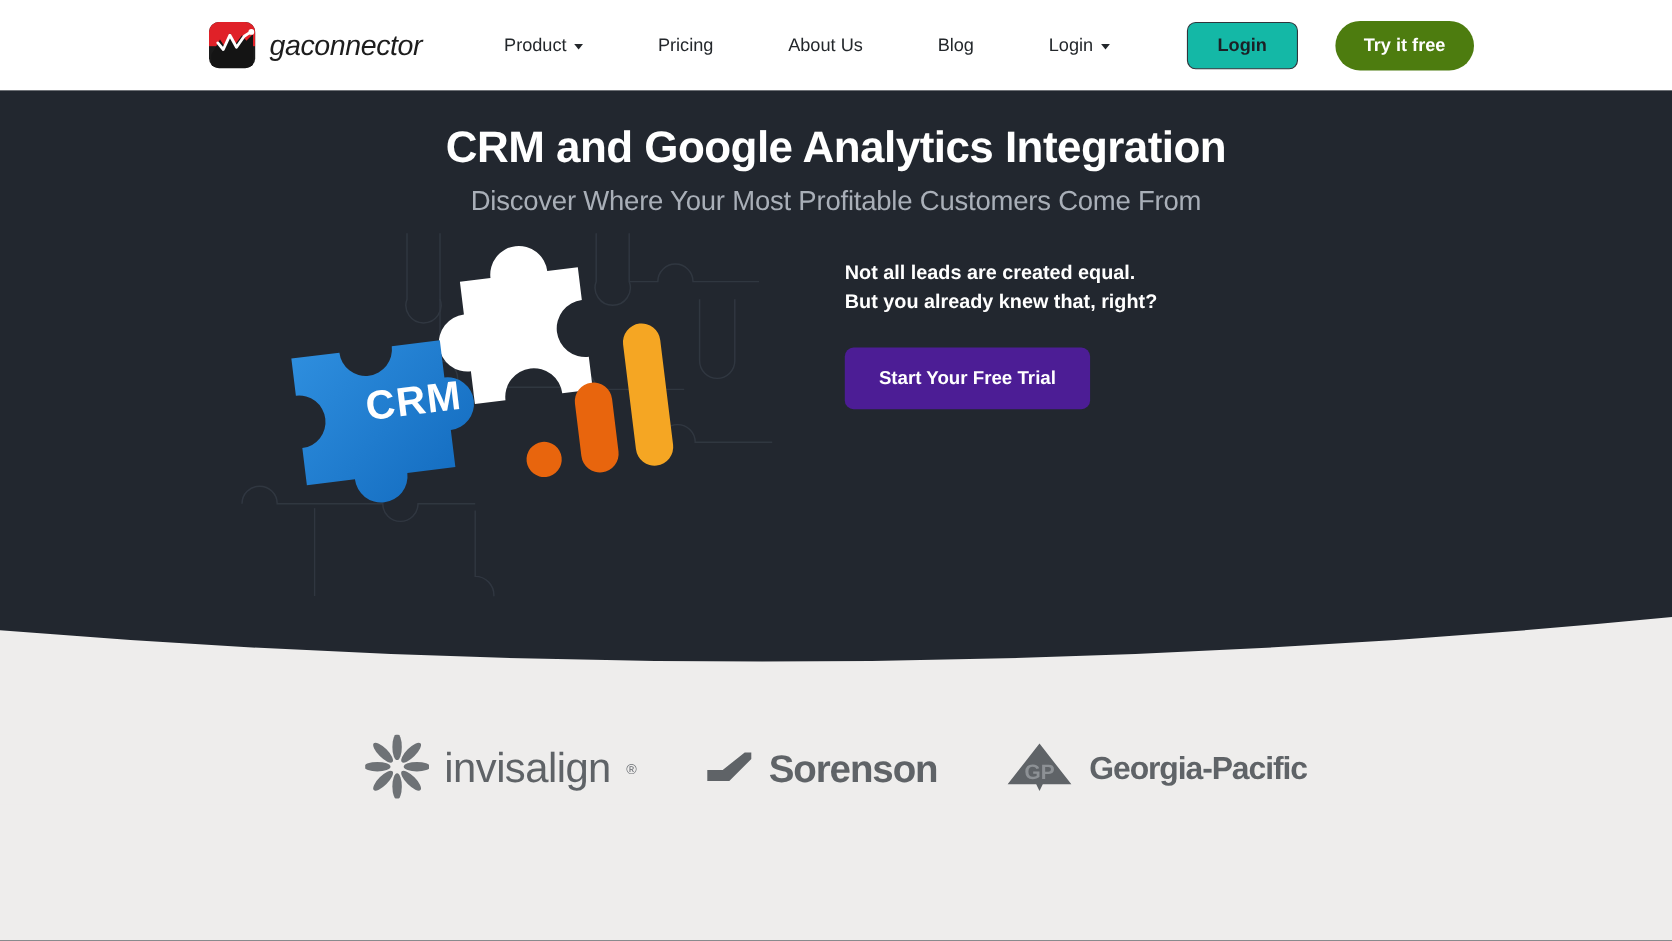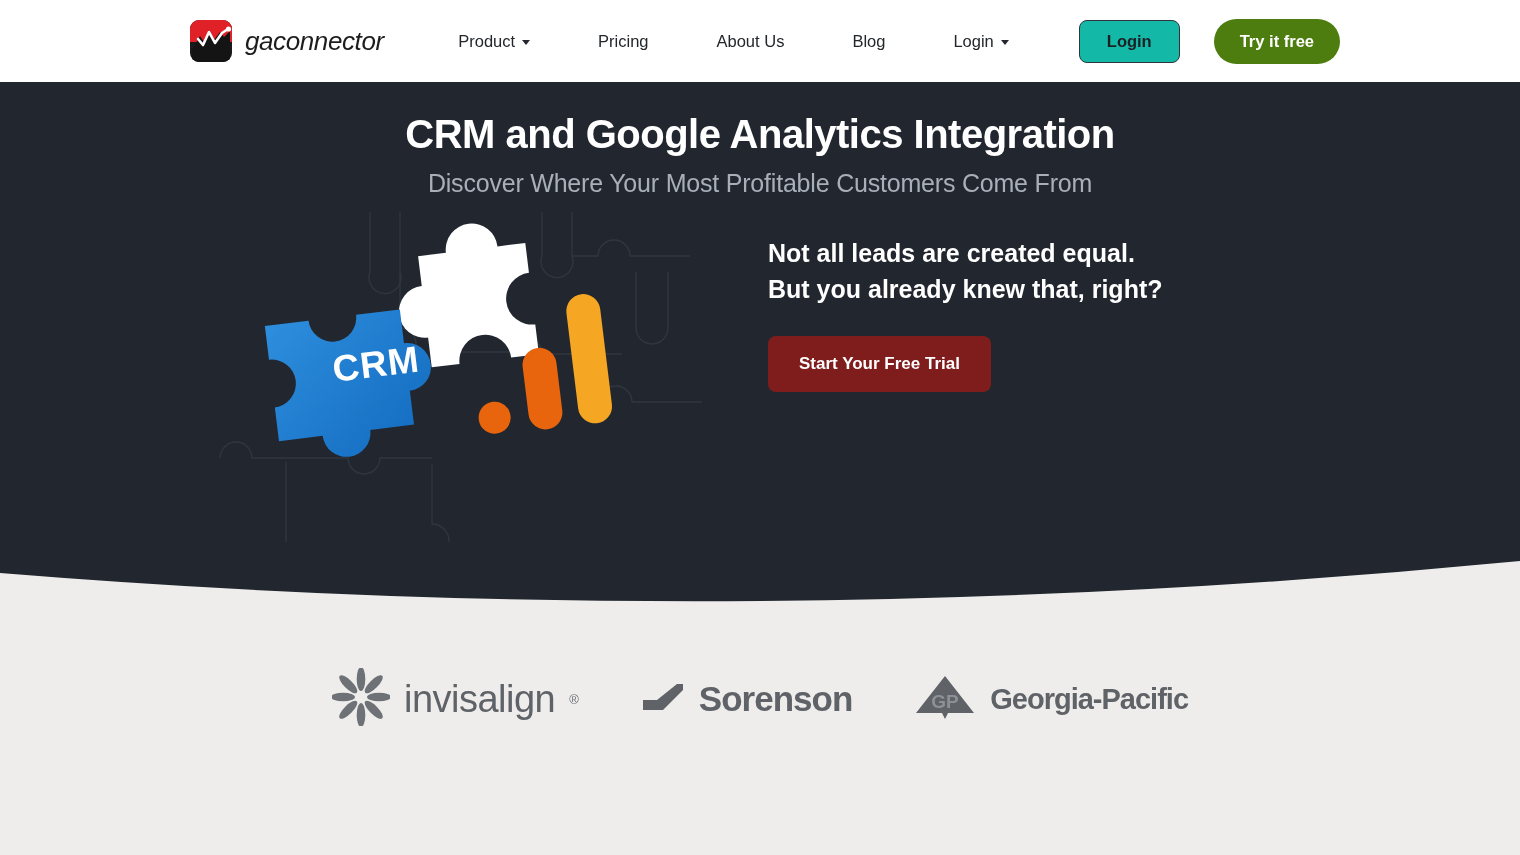--- a/index.html
+++ b/index.html
@@ -94,29 +94,29 @@
     padding-left:190px;
   }
 
   
   .puzzle-wrap{ width:560px; height:330px; position:relative; flex:none; }
   .puzzle-wrap svg{ position:absolute; left:0; top:0; }
 
   
   .hero-right{ width:430px; margin-left:18px; padding-top:24px; }
   .lead-h{
-    color:#ffffff; font-size:25px; font-weight:700; line-height:1.42;
+    color:#ffffff; font-size:18px; font-weight:700; line-height:1.42;
   }
   .lead-p{
     color:#9aa1ab; font-size:17.5px; line-height:1.62; margin-top:18px;
   }
   .btn-trial{
     margin-top:29px;
     display:inline-block;
-    background:#7f1d1d; color:#fff;
+    background:#4c1d95; color:#fff;
     font-size:17px; font-weight:700;
     border:none; border-radius:8px;
     padding:18px 31px; cursor:pointer;
     font-family:inherit;
   }
   .fineprint{
     color:#848b95; font-size:14.5px; margin-top:22px;
   }
 
   

